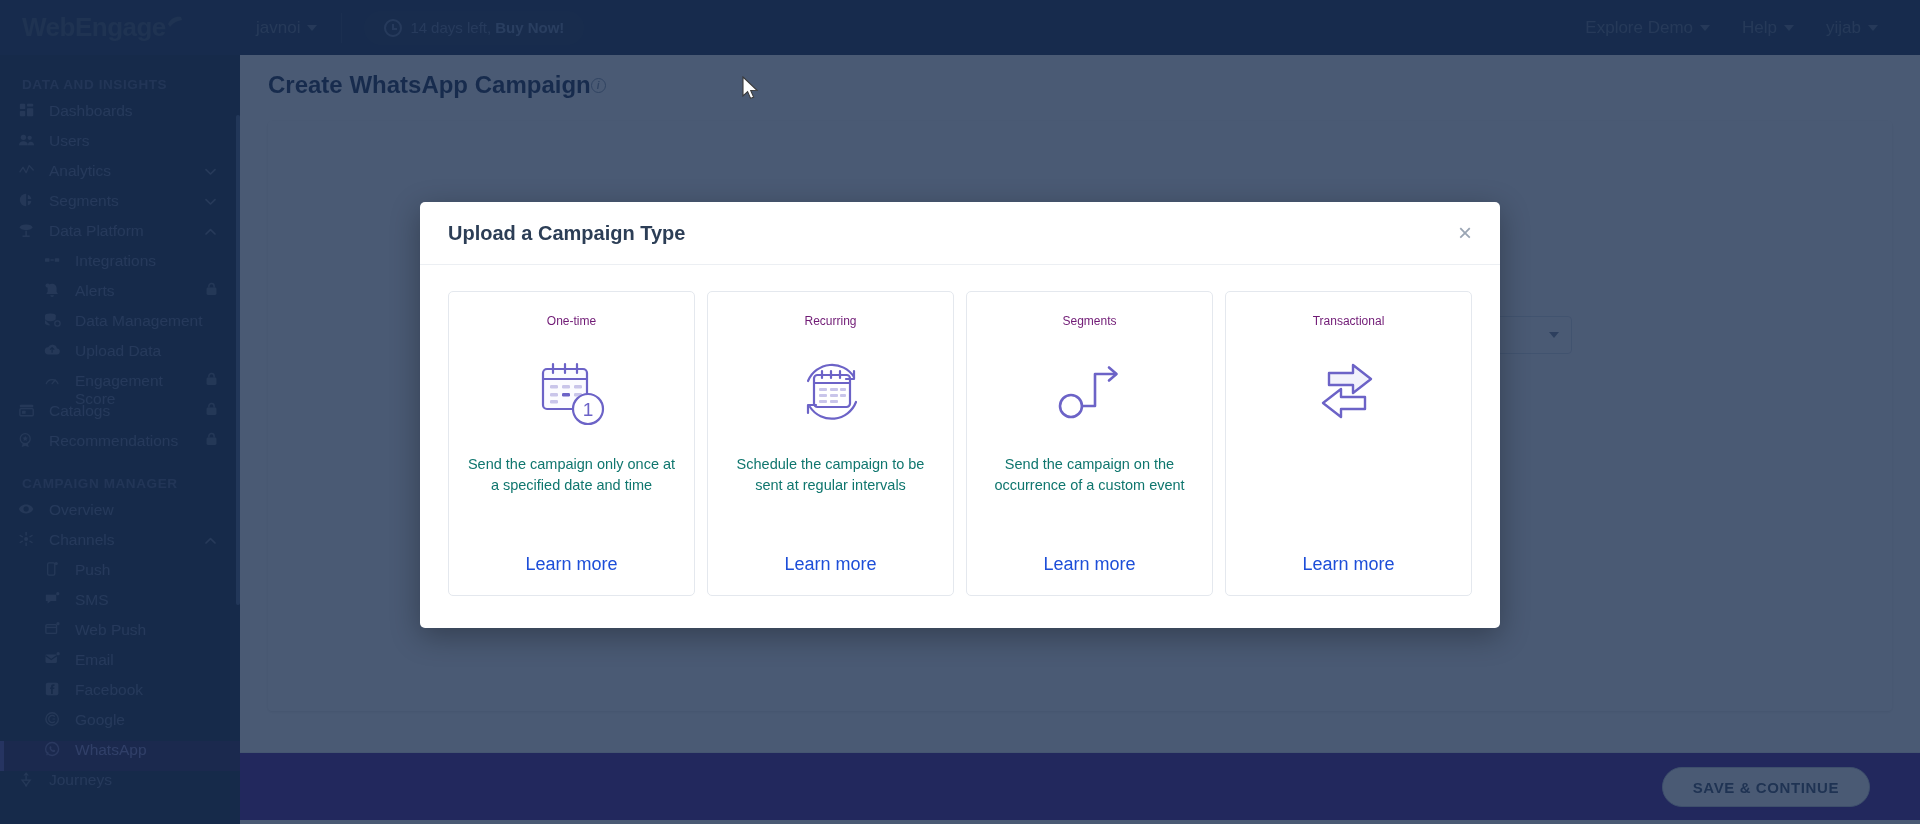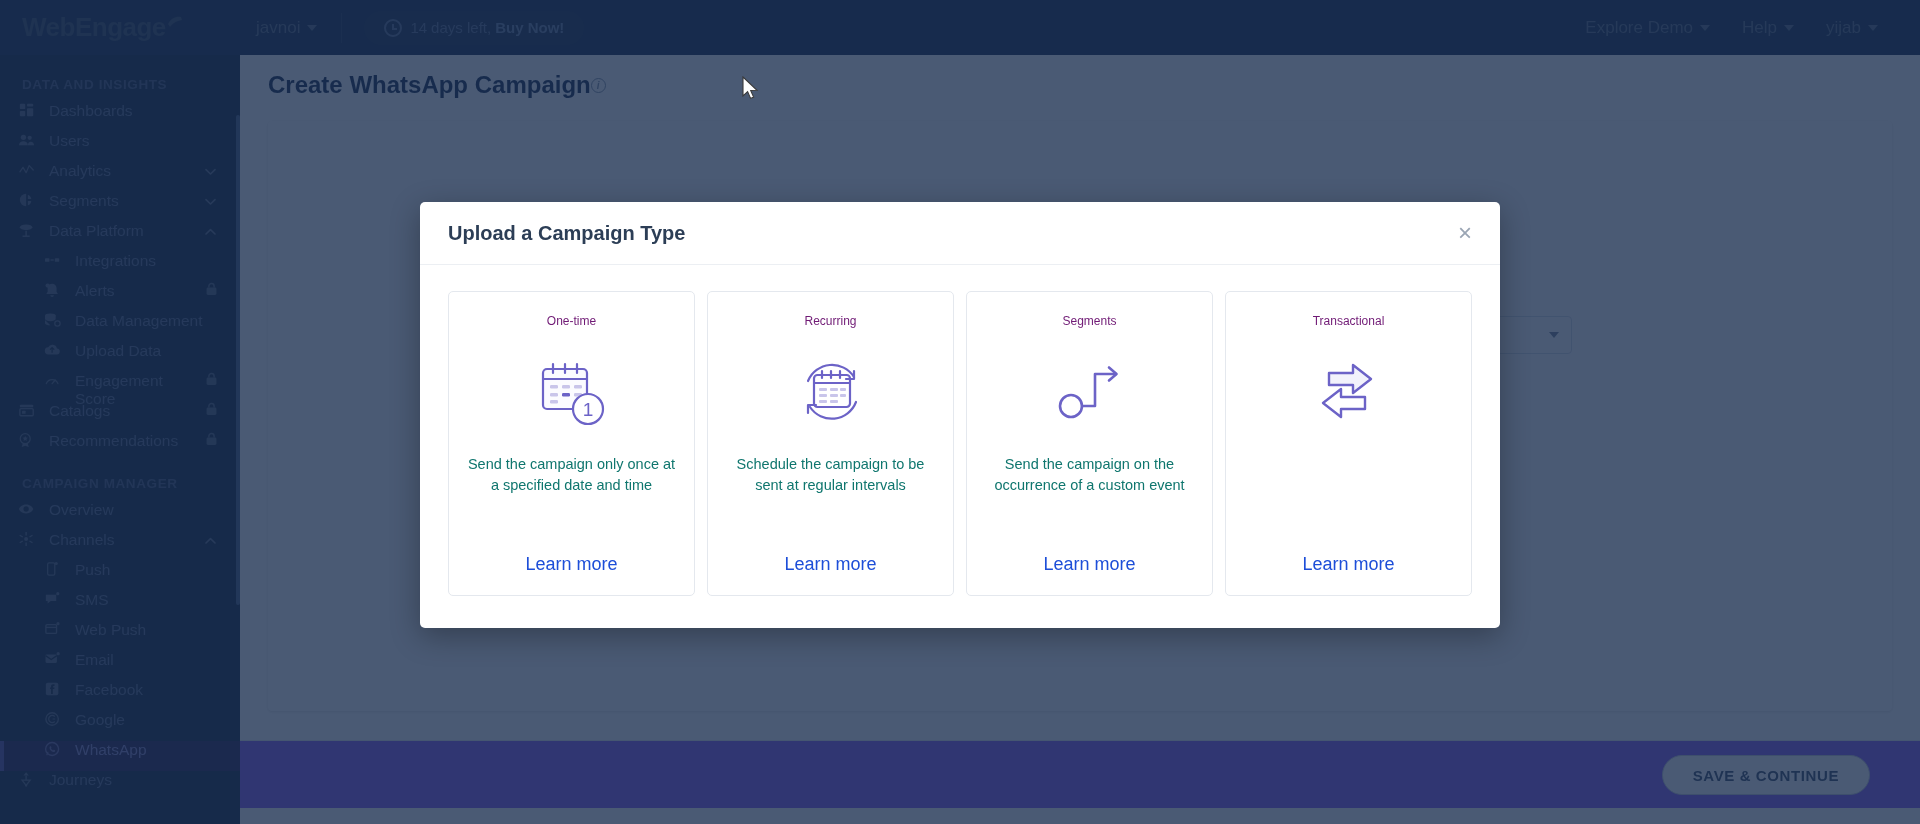--- a/index.html
+++ b/index.html
@@ -96,22 +96,22 @@
   .fake-select {
     position: absolute; right: 320px; top: 195px; width: 360px; height: 38px;
     border: 1px solid #d7dde6; border-radius: 4px;
   }
   .fake-select .caret2 {
     position: absolute; right: 12px; top: 15px; width: 0; height: 0;
     border-left: 5px solid transparent; border-right: 5px solid transparent;
     border-top: 6px solid #7a8699;
   }
   .footbar {
-    position: absolute; left: 0; right: 0; bottom: 16px; height: 68px;
-    background: #8b5cf6; border-top: 1px solid #e7ebf0;
+    position: absolute; left: 0; right: 0; bottom: 4px; height: 68px;
+    background: #4c1d95; border-top: 1px solid #e7ebf0;
   }
   .save-btn {
     position: absolute; right: 50px; top: 14px; height: 40px;
     border: 1px solid #c6cedb; border-radius: 22px; color: #3d4f69;
     font-size: 15px; font-weight: 700; letter-spacing: .6px;
     display: flex; align-items: center; padding: 0 30px; background: #fff;
     cursor: pointer;
   }
 
   

